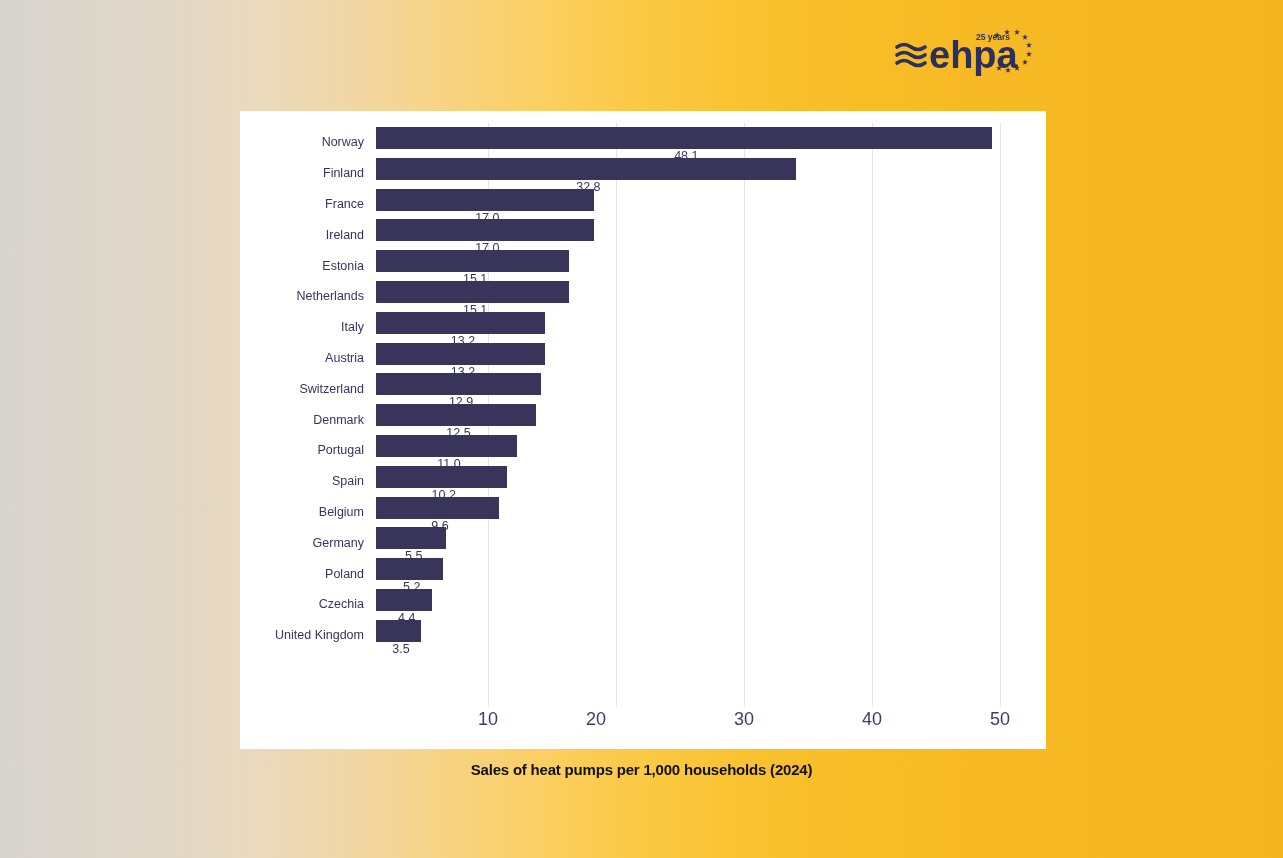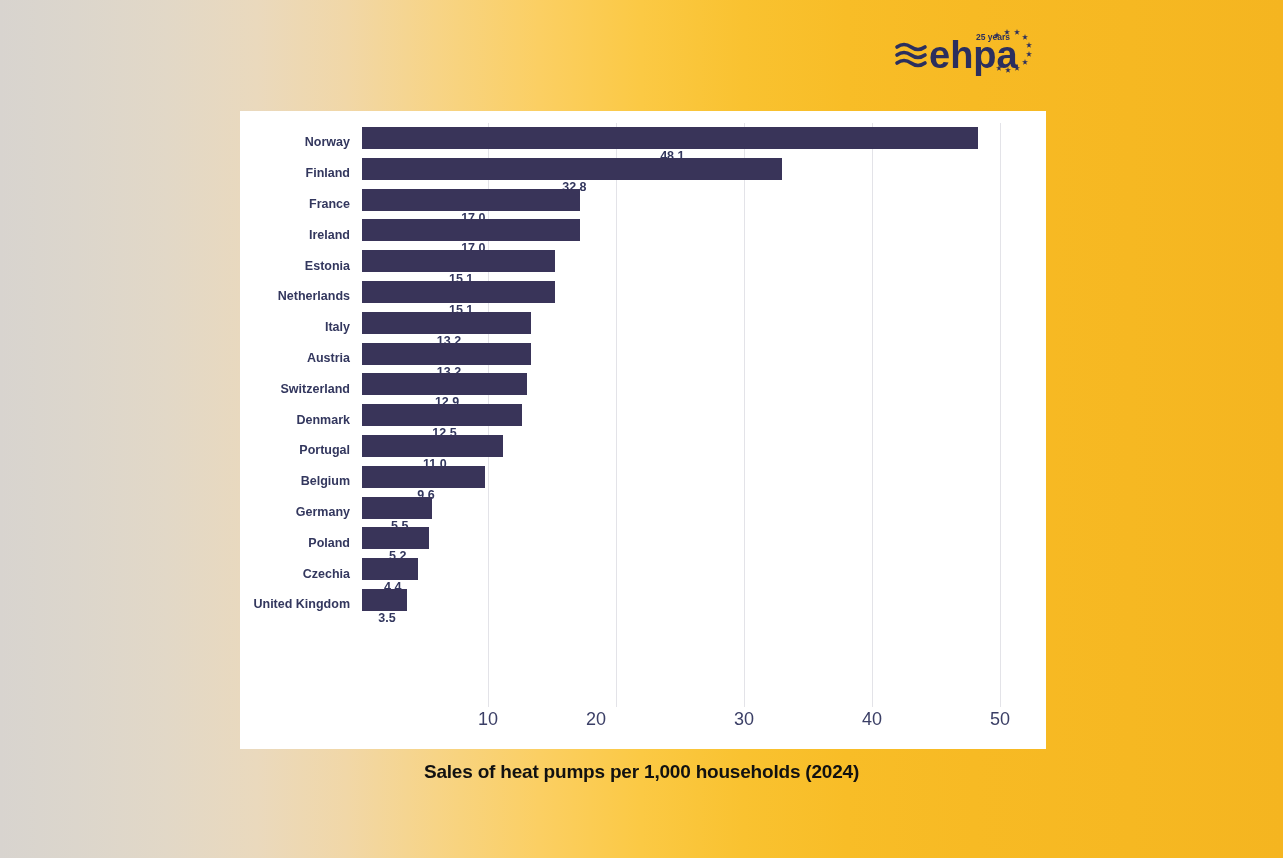--- a/index.html
+++ b/index.html
@@ -74,24 +74,23 @@
     top: 598px;
     width: 40px;
     margin-left: -20px;
     text-align: center;
     font-size: 18px;
     color: #3b3f66;
   }
 
   .rows {
     position: absolute;
-    left: 2px;
+    left: 16px;
     top: 16px;
     width: 795px;
-    font-weight: bold;
   }
   .row {
     position: relative;
     height: 30.8px;
     display: flex;
     align-items: center;
   }
   .rowLabel {
     position: absolute;
     left: 0;
@@ -122,21 +121,21 @@
     white-space: nowrap;
   }
 
   
   #caption {
     position: absolute;
     left: 0;
     top: 761px;
     width: 1283px;
     text-align: center;
-    font-size: 19px;
+    font-size: 15px;
     font-weight: bold;
     color: #111111;
     letter-spacing: -0.2px;
   }
 </style>
 </head>
 <body>
 
 <div id="stage">
 
@@ -265,20 +264,27 @@
             </div>
           </div>
           <div class="row">
             <div class="rowLabel">Portugal</div>
             <div class="barWrap">
               <div class="bar" style="width: 140.8px; background: rgb(57, 52, 89);"></div>
               <div class="barValue">11.0</div>
             </div>
           </div>
           <div class="row">
+            <div class="rowLabel">Spain</div>
+            <div class="barWrap">
+              <div class="bar" style="width: 130.56px; background: rgb(57, 52, 89);"></div>
+              <div class="barValue">10.2</div>
+            </div>
+          </div>
+          <div class="row">
             <div class="rowLabel">Belgium</div>
             <div class="barWrap">
               <div class="bar" style="width: 122.88px; background: rgb(57, 52, 89);"></div>
               <div class="barValue">9.6</div>
             </div>
           </div>
           <div class="row">
             <div class="rowLabel">Germany</div>
             <div class="barWrap">
               <div class="bar" style="width: 70.4px; background: rgb(57, 52, 89);"></div>

